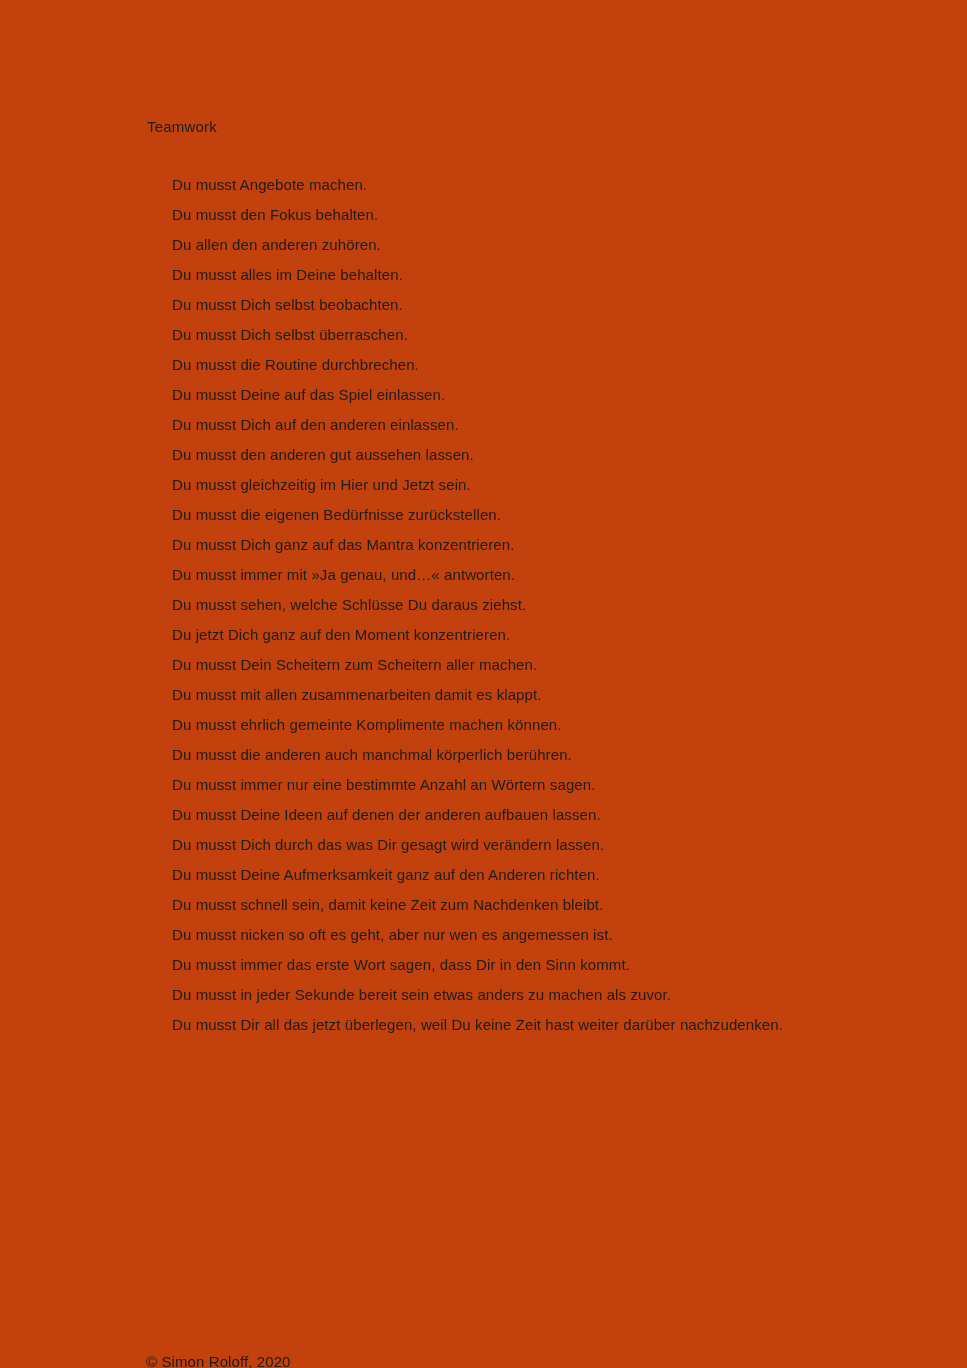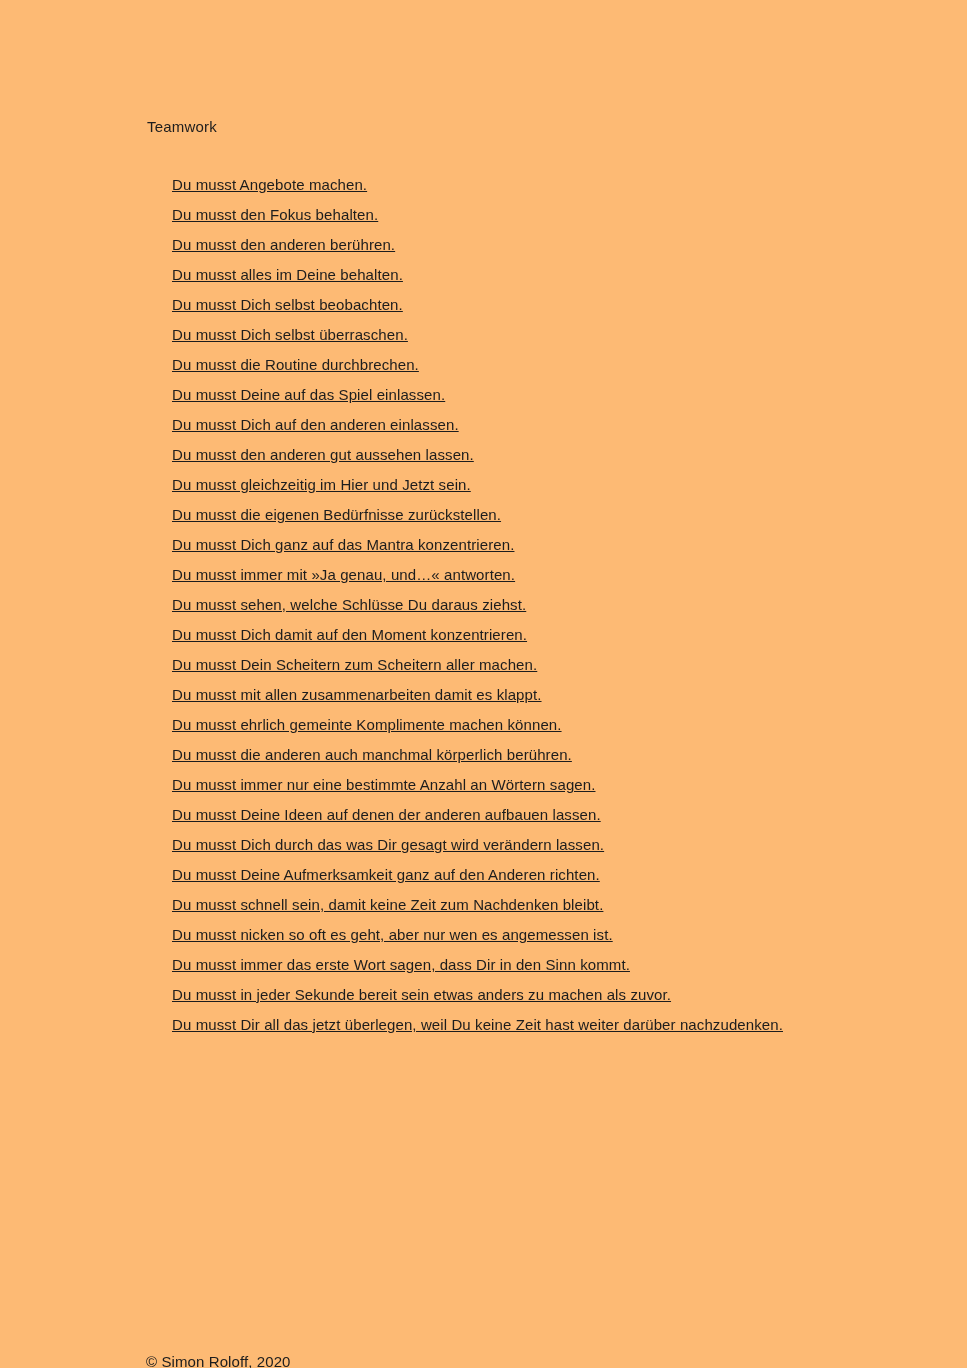--- a/index.html
+++ b/index.html
@@ -4,40 +4,39 @@
 <style>
   html, body {
     margin: 0;
     padding: 0;
     background: #ffffff;
   }
   .page {
     position: relative;
     width: 967px;
     height: 1368px;
-    background: #fdba74;
+    background: #c2410c;
     font-family: "Liberation Sans", sans-serif;
     color: #1d1d1d;
     overflow: hidden;
   }
   .doc-title {
     position: absolute;
     left: 147px;
     top: 117px;
     font-size: 15px;
     line-height: 20px;
     font-weight: 400;
     letter-spacing: 0.2px;
   }
   .poem {
     position: absolute;
     left: 172px;
     top: 170px;
     width: 720px;
-    text-decoration: underline;
   }
   .poem p {
     margin: 0;
     font-size: 15px;
     line-height: 30px;
     letter-spacing: 0.1px;
     white-space: nowrap;
   }
   .doc-footer {
     position: absolute;
@@ -50,34 +49,34 @@
 </style>
 </head>
 <body>
 
 <div class="page">
   <div class="doc-title">Teamwork</div>
 
   <div class="poem">
     <p>Du musst Angebote machen.</p>
     <p>Du musst den Fokus behalten.</p>
-    <p>Du musst den anderen berühren.</p>
+    <p>Du allen den anderen zuhören.</p>
     <p>Du musst alles im Deine behalten.</p>
     <p>Du musst Dich selbst beobachten.</p>
     <p>Du musst Dich selbst überraschen.</p>
     <p>Du musst die Routine durchbrechen.</p>
     <p>Du musst Deine auf das Spiel einlassen.</p>
     <p>Du musst Dich auf den anderen einlassen.</p>
     <p>Du musst den anderen gut aussehen lassen.</p>
     <p>Du musst gleichzeitig im Hier und Jetzt sein.</p>
     <p>Du musst die eigenen Bedürfnisse zurückstellen.</p>
     <p>Du musst Dich ganz auf das Mantra konzentrieren.</p>
     <p>Du musst immer mit »Ja genau, und…« antworten.</p>
     <p>Du musst sehen, welche Schlüsse Du daraus ziehst.</p>
-    <p>Du musst Dich damit auf den Moment konzentrieren.</p>
+    <p>Du jetzt Dich ganz auf den Moment konzentrieren.</p>
     <p>Du musst Dein Scheitern zum Scheitern aller machen.</p>
     <p>Du musst mit allen zusammenarbeiten damit es klappt.</p>
     <p>Du musst ehrlich gemeinte Komplimente machen können.</p>
     <p>Du musst die anderen auch manchmal körperlich berühren.</p>
     <p>Du musst immer nur eine bestimmte Anzahl an Wörtern sagen.</p>
     <p>Du musst Deine Ideen auf denen der anderen aufbauen lassen.</p>
     <p>Du musst Dich durch das was Dir gesagt wird verändern lassen.</p>
     <p>Du musst Deine Aufmerksamkeit ganz auf den Anderen richten.</p>
     <p>Du musst schnell sein, damit keine Zeit zum Nachdenken bleibt.</p>
     <p>Du musst nicken so oft es geht, aber nur wen es angemessen ist.</p>

